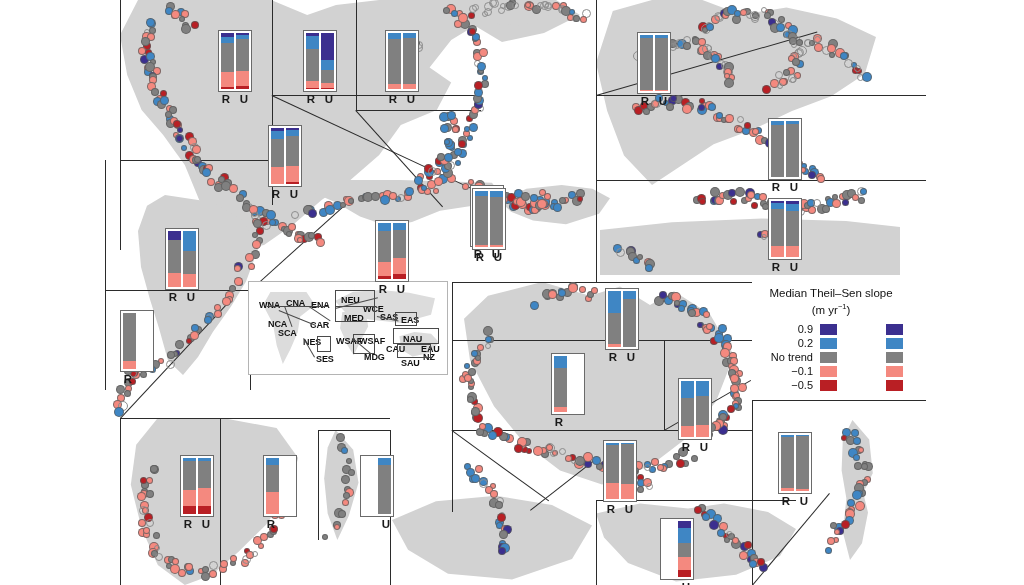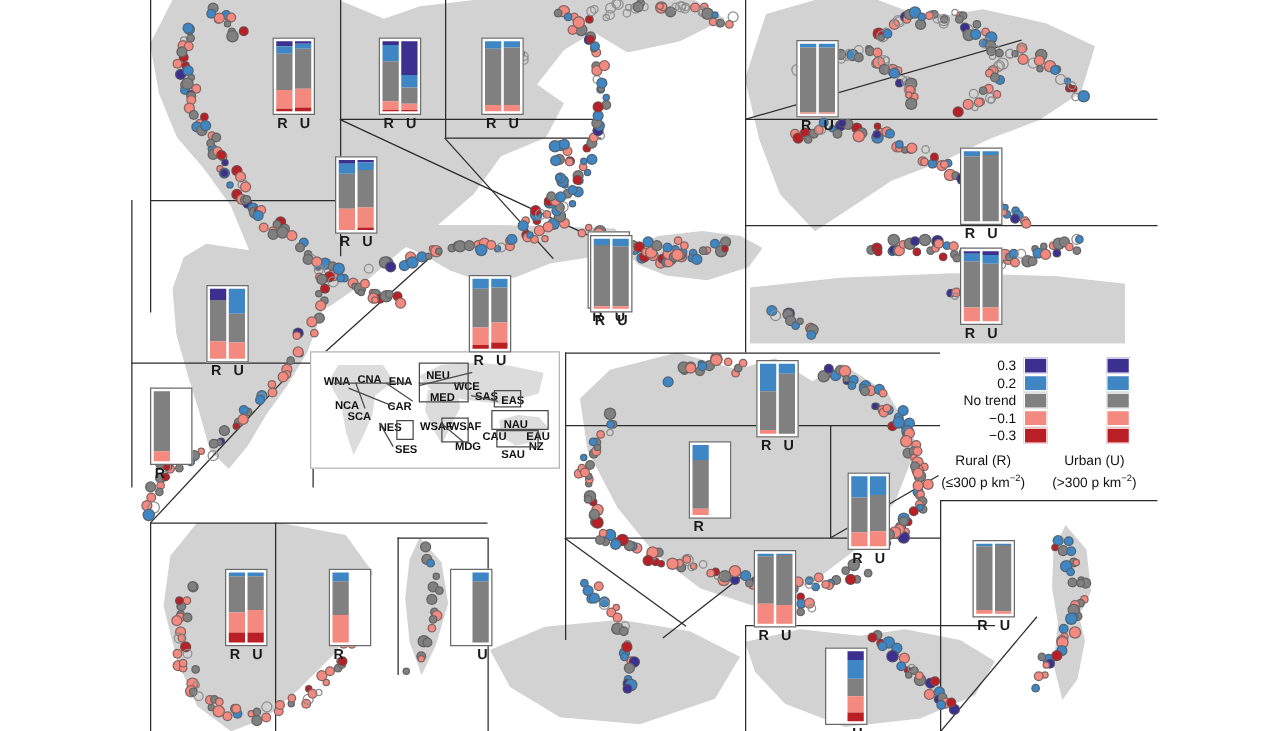--- a/index.html
+++ b/index.html
@@ -1610,47 +1610,43 @@
           </div>
         </div>
         <div class="labels">
           <span>R</span>
           <span>U</span>
         </div>
       </div>
     </div>
 
   <div id="legend">
+    <div class="ltitle">
+      <div>Median Theil–Sen slope</div>
+      <div>
+        <span>(m yr</span><sup>−1</sup><span>)</span>
+      </div>
+    </div>
     <div class="lgrid" id="legend-grid">
-        <div class="lval">0.3</div>
+        <div class="lval">0.9</div>
         <div class="sw" style="background: rgb(59, 47, 143);"></div>
         <div></div>
         <div class="sw" style="background: rgb(59, 47, 143);"></div>
         <div class="lval">0.2</div>
         <div class="sw" style="background: rgb(63, 134, 196);"></div>
         <div></div>
         <div class="sw" style="background: rgb(63, 134, 196);"></div>
         <div class="lval">No trend</div>
         <div class="sw" style="background: rgb(128, 128, 128);"></div>
         <div></div>
         <div class="sw" style="background: rgb(128, 128, 128);"></div>
         <div class="lval">−0.1</div>
         <div class="sw" style="background: rgb(244, 137, 127);"></div>
         <div></div>
         <div class="sw" style="background: rgb(244, 137, 127);"></div>
-        <div class="lval">−0.3</div>
+        <div class="lval">−0.5</div>
         <div class="sw" style="background: rgb(185, 31, 36);"></div>
         <div></div>
         <div class="sw" style="background: rgb(185, 31, 36);"></div>
       </div>
-    <div class="lfoot">
-      <div>
-        <div>Rural (R)</div>
-        <div><span>(≤300 p km</span><sup>−2</sup><span>)</span></div>
-      </div>
-      <div>
-        <div>Urban (U)</div>
-        <div><span>(&gt;300 p km</span><sup>−2</sup><span>)</span></div>
-      </div>
-    </div>
   </div>
 
 </div>
 
 </body></html>

